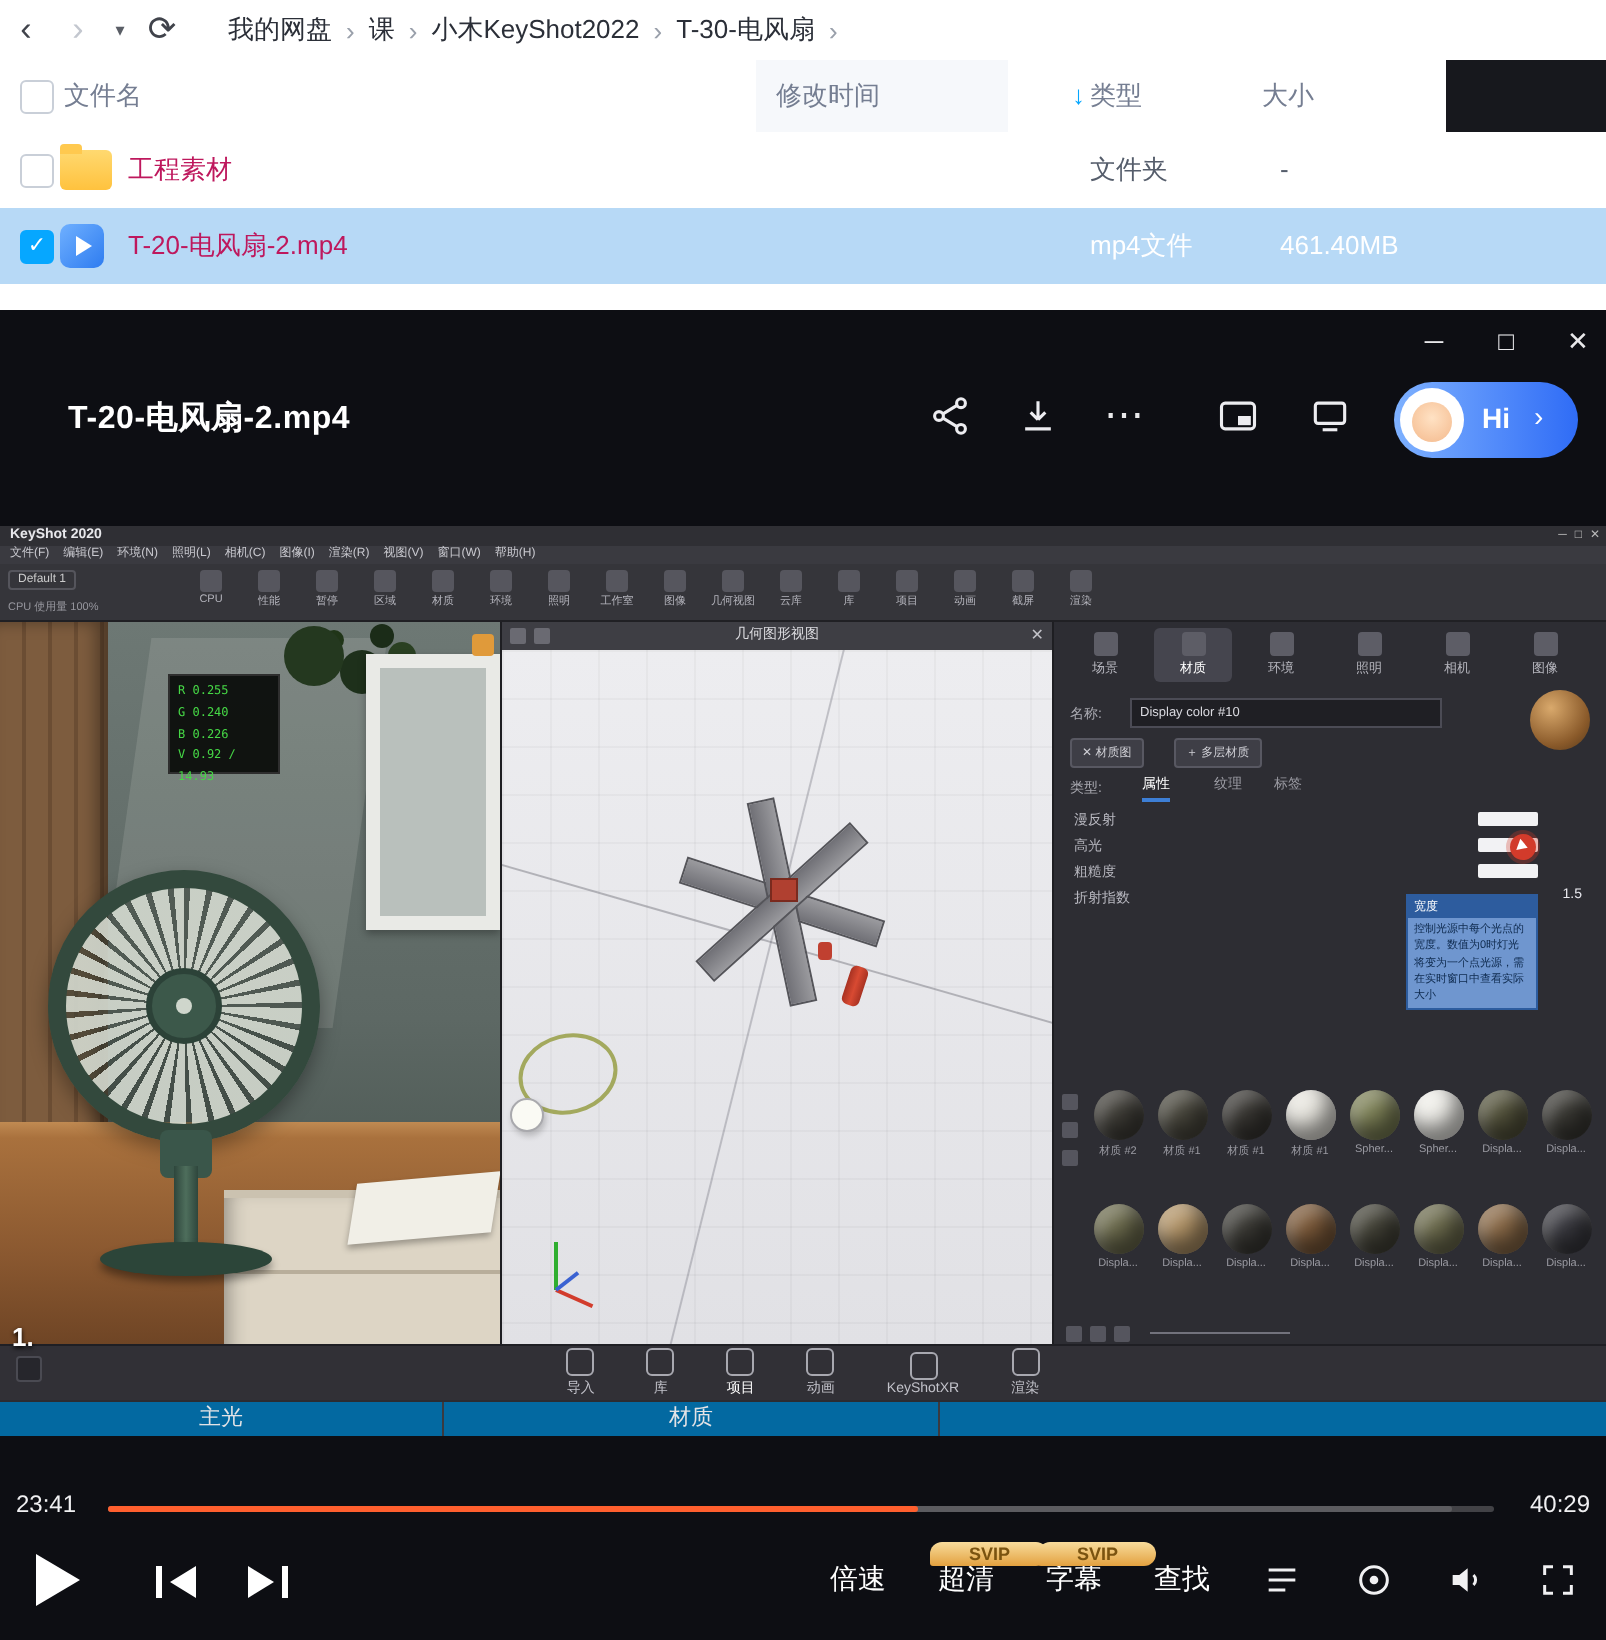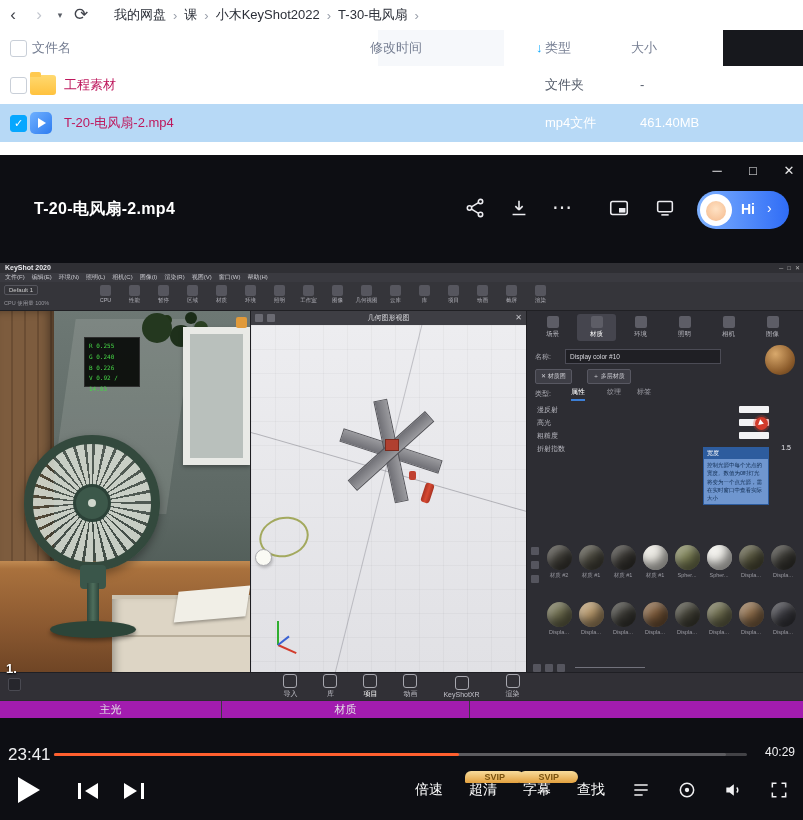--- a/index.html
+++ b/index.html
@@ -146,35 +146,35 @@
 
   
   .ks-dock{position:absolute;left:0;top:409px;width:803px;height:28px;background:#313036;border-top:1px solid #1f1f24;display:flex;justify-content:center;gap:22px;align-items:center;box-sizing:border-box;}
   .dock-item{text-align:center;position:relative;padding:0 2px;}
   .dock-ic{width:12px;height:12px;border:1px solid #a8a8b0;border-radius:3px;margin:0 auto 1px;}
   .dock-lb{font-size:7px;color:#c2c2ca;white-space:nowrap;}
   .dock-item.active .dock-lb{color:#fff;}
   .dock-item.active::after{content:"";position:absolute;left:0;right:0;bottom:-5px;height:2px;background:#3d7fd6;}
 
   
-  .chapter-bar{position:absolute;left:0;top:545px;width:803px;height:18px;background:#a21caf;display:flex;border-top:1px solid #2c2c31;box-sizing:border-box;}
+  .chapter-bar{position:absolute;left:0;top:545px;width:803px;height:18px;background:#0369a1;display:flex;border-top:1px solid #2c2c31;box-sizing:border-box;}
   .seg{line-height:17px;text-align:center;font-size:11px;color:#e3e3e6;border-right:1px solid #3a3a40;box-sizing:border-box;cursor:pointer;}
   .seg.s1{width:222px;}
   .seg.s2{width:248px;}
   .seg.s3{width:212px;}
   .seg.s4{width:121px;border-right:none;}
   .marker{position:absolute;left:6px;top:506px;color:#fff;font-size:13px;font-weight:bold;text-shadow:0 1px 2px #000;z-index:4;}
   .marker-ic{position:absolute;left:8px;top:523px;width:11px;height:11px;background:#26262c;border:1px solid #4a4a52;border-radius:2px;z-index:4;}
 
   
   .wm-site{position:absolute;right:8px;top:570px;font-size:19px;color:rgba(255,255,255,.5);letter-spacing:4px;pointer-events:none;z-index:6;}
   .wm-url{position:absolute;left:528px;top:618px;font-size:15px;color:rgba(255,255,255,.42);letter-spacing:1.5px;pointer-events:none;z-index:6;}
 
   
-  .time-cur{position:absolute;left:8px;top:590px;font-size:17px;color:#f0f0f2;}
+  .time-cur{position:absolute;left:8px;top:590px;font-size:12px;color:#f0f0f2;}
   .time-dur{position:absolute;right:8px;top:590px;font-size:12px;color:#f0f0f2;}
   .pbar{position:absolute;left:54px;right:56px;top:598px;height:3px;background:rgba(255,255,255,.22);border-radius:2px;cursor:pointer;}
   .pbuffer{position:absolute;left:0;top:0;height:3px;width:97%;background:rgba(255,255,255,.14);border-radius:2px;}
   .pfill{position:absolute;left:0;top:0;height:3px;background:#ff5f2e;border-radius:2px;}
   .play-btn{position:absolute;left:18px;top:622px;width:0;height:0;border-left:22px solid #fff;border-top:13px solid transparent;border-bottom:13px solid transparent;cursor:pointer;}
   .skip{position:absolute;top:628px;width:22px;height:16px;cursor:pointer;}
   .skip.prev{left:78px;}
   .skip.next{left:122px;}
   .skip .bar{position:absolute;width:3px;height:16px;background:#fff;top:0;}
   .skip.prev .bar{left:0;}
@@ -213,21 +213,21 @@
           <span class="crumb">
             <span>T-30-电风扇</span>
           </span>
         </div>
     </div>
 
     <div class="thead">
       <div class="colband"></div>
       <div class="cb"></div>
       <div class="col" style="left:32px">文件名</div>
-      <div class="col" style="left:370px">修改时间</div>
+      <div class="col" style="left:388px">修改时间</div>
       <div class="sort">↓</div>
       <div class="col" style="left:545px">类型</div>
       <div class="col" style="left:631px">大小</div>
       <div class="corner"></div>
     </div>
 
     <div class="frow row-folder">
       <div class="cb"></div>
       <div class="folder-ic"></div>
       <div class="fname">工程素材</div>

